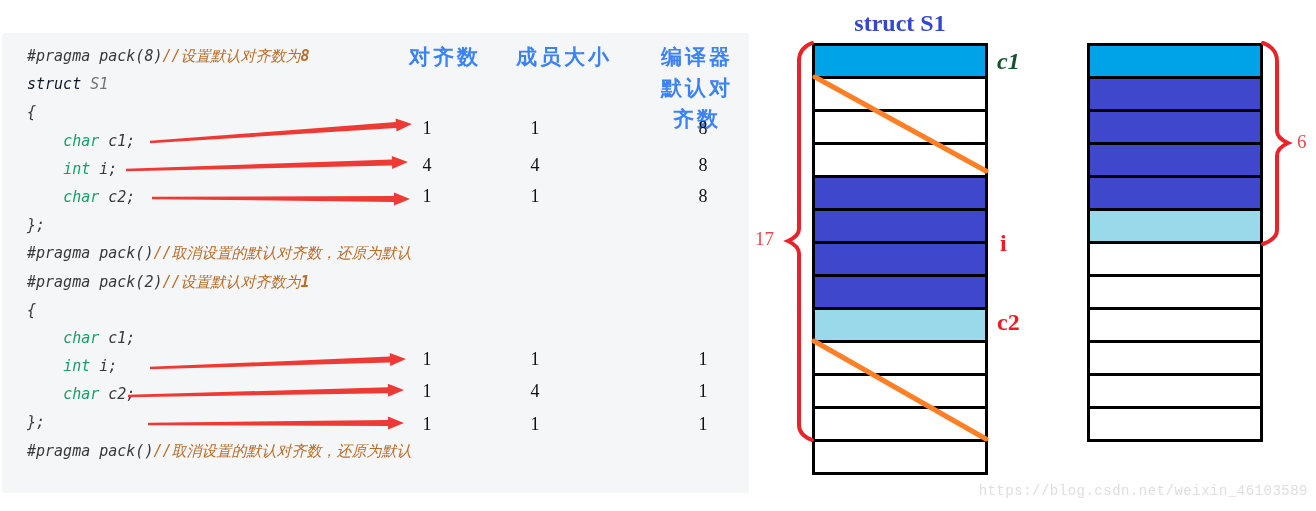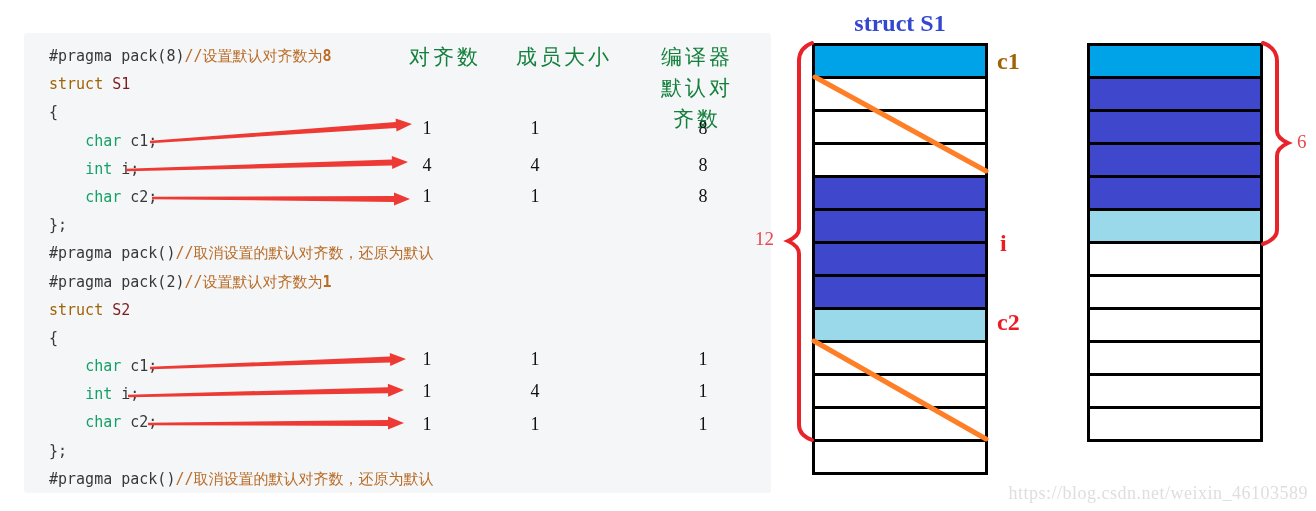--- a/index.html
+++ b/index.html
@@ -1,69 +1,68 @@
 <!DOCTYPE html>
 <html><head>
 <meta charset="utf-8">
 <style>
   html,body{margin:0;padding:0;background:#fff;}
   #canvas{position:relative;width:1316px;height:511px;background:#fff;overflow:hidden;
           font-family:"Liberation Serif",serif;}
 
   
-  #code-panel{position:absolute;left:24px;top:33px;width:747px;height:460px;
-              background:#f5f6f7;border-radius:3px;}
+  #code-panel{position:absolute;left:2px;top:33px;width:747px;height:460px;
+              background:#f5f6f7;border-radius:3px;font-style:italic;}
   #code-lines{position:absolute;left:25px;top:9px;}
   .code-line{height:28.2px;line-height:28.2px;white-space:pre;
              font-family:"DejaVu Sans Mono",monospace;font-size:15px;}
   .tok-plain{color:#383838;}
   .tok-comment{color:#b96c28;}
   .tok-comment-b{color:#b96c28;font-weight:bold;}
-  .tok-kw{color:#a16207;}
-  .tok-type{color:#7f1d1d;}
+  .tok-kw{color:#0f172a;}
+  .tok-type{color:#737373;}
   .tok-kw2{color:#14a066;text-align:center;}
 
   
-  .tbl-header{position:absolute;width:100px;text-align:center;font-weight:normal;
-              font-size:21px;letter-spacing:3px;line-height:31px;color:#15803d;}
+  .tbl-header{position:absolute;width:100px;text-align:center;font-weight:bold;
+              font-size:21px;letter-spacing:3px;line-height:31px;color:#3b82f6;}
   .tbl-val{position:absolute;transform:translateX(-50%);font-size:18px;color:#111;}
 
   
   .mem-box{position:absolute;border:3px solid #000;background:#fff;
            display:flex;flex-direction:column;box-sizing:content-box;}
   .mem-row{height:30px;border-bottom:3px solid #000;}
   .mem-row:last-child{border-bottom:none;}
 
   .diagram-title{position:absolute;left:812px;top:10px;width:176px;text-align:center;
                  font-size:24px;font-weight:bold;color:#3347cf;}
   .member-label{position:absolute;font-size:24px;font-weight:bold;color:#ed1c24;}
   .size-label{position:absolute;font-size:19px;color:#e8474b;}
 
-  #watermark{position:absolute;right:8px;top:483px;font-family:Liberation Serif, serif;
-             font-size:18px;letter-spacing:.5px;color:#dedede;}
+  #watermark{position:absolute;right:8px;top:483px;font-family:Liberation Mono, monospace;
+             font-size:14px;letter-spacing:.5px;color:#dedede;}
 
   #overlay{position:absolute;left:0;top:0;width:1316px;height:511px;pointer-events:none;}
 </style>
 </head>
 <body>
 
 <div id="canvas">
 
   <div id="code-panel">
     <div id="code-lines">
         <div class="code-line"><span class="tok-plain">#pragma pack(8)</span><span class="tok-comment">//设置默认对齐数为</span><span class="tok-comment-b">8</span></div>
         <div class="code-line"><span class="tok-kw">struct</span><span class="tok-plain"> </span><span class="tok-type">S1</span></div>
         <div class="code-line"><span class="tok-plain">{</span></div>
         <div class="code-line"><span class="tok-plain">    </span><span class="tok-kw2">char</span><span class="tok-plain"> c1;</span></div>
         <div class="code-line"><span class="tok-plain">    </span><span class="tok-kw2">int</span><span class="tok-plain"> i;</span></div>
         <div class="code-line"><span class="tok-plain">    </span><span class="tok-kw2">char</span><span class="tok-plain"> c2;</span></div>
         <div class="code-line"><span class="tok-plain">};</span></div>
         <div class="code-line"><span class="tok-plain">#pragma pack()</span><span class="tok-comment">//取消设置的默认对齐数，还原为默认</span></div>
         <div class="code-line"><span class="tok-plain">#pragma pack(2)</span><span class="tok-comment">//设置默认对齐数为</span><span class="tok-comment-b">1</span></div>
-        <div class="code-line"><span class="tok-kw">struct</span><span class="tok-plain"> </span><span class="tok-type">S2</span></div>
         <div class="code-line"><span class="tok-plain">{</span></div>
         <div class="code-line"><span class="tok-plain">    </span><span class="tok-kw2">char</span><span class="tok-plain"> c1;</span></div>
         <div class="code-line"><span class="tok-plain">    </span><span class="tok-kw2">int</span><span class="tok-plain"> i;</span></div>
         <div class="code-line"><span class="tok-plain">    </span><span class="tok-kw2">char</span><span class="tok-plain"> c2;</span></div>
         <div class="code-line"><span class="tok-plain">};</span></div>
         <div class="code-line"><span class="tok-plain">#pragma pack()</span><span class="tok-comment">//取消设置的默认对齐数，还原为默认</span></div>
       </div>
   </div>
 
   <div class="tbl-header" style="left:395px;top:42px;">对齐数</div>
@@ -99,24 +98,24 @@
       <div class="mem-row" style="background: rgb(63, 72, 204);"></div>
       <div class="mem-row" style="background: rgb(63, 72, 204);"></div>
       <div class="mem-row" style="background: rgb(63, 72, 204);"></div>
       <div class="mem-row" style="background: rgb(63, 72, 204);"></div>
       <div class="mem-row" style="background: rgb(153, 217, 234);"></div>
       <div class="mem-row" style="background: rgb(255, 255, 255);"></div>
       <div class="mem-row" style="background: rgb(255, 255, 255);"></div>
       <div class="mem-row" style="background: rgb(255, 255, 255);"></div>
       <div class="mem-row" style="background: rgb(255, 255, 255);"></div>
     </div>
-  <div class="member-label" style="left: 997px; top: 48px; color: #a16207;">c1</div>
+  <div class="member-label" style="left: 997px; top: 48px; color: #14532d; font-style: italic;">c1</div>
   <div class="member-label" style="left: 1000px; top: 230px; color: rgb(237, 28, 36);">i</div>
   <div class="member-label" style="left: 997px; top: 309px; color: rgb(237, 28, 36);">c2</div>
-  <div class="size-label" style="left:755px;top:228px;">12</div>
+  <div class="size-label" style="left:755px;top:228px;">17</div>
 
   <div id="mem-box-s2" class="mem-box" style="left:1087px;top:43px;width:170px;">
       <div class="mem-row" style="background: rgb(0, 162, 232);"></div>
       <div class="mem-row" style="background: rgb(63, 72, 204);"></div>
       <div class="mem-row" style="background: rgb(63, 72, 204);"></div>
       <div class="mem-row" style="background: rgb(63, 72, 204);"></div>
       <div class="mem-row" style="background: rgb(63, 72, 204);"></div>
       <div class="mem-row" style="background: rgb(153, 217, 234);"></div>
       <div class="mem-row" style="background: rgb(255, 255, 255);"></div>
       <div class="mem-row" style="background: rgb(255, 255, 255);"></div>

